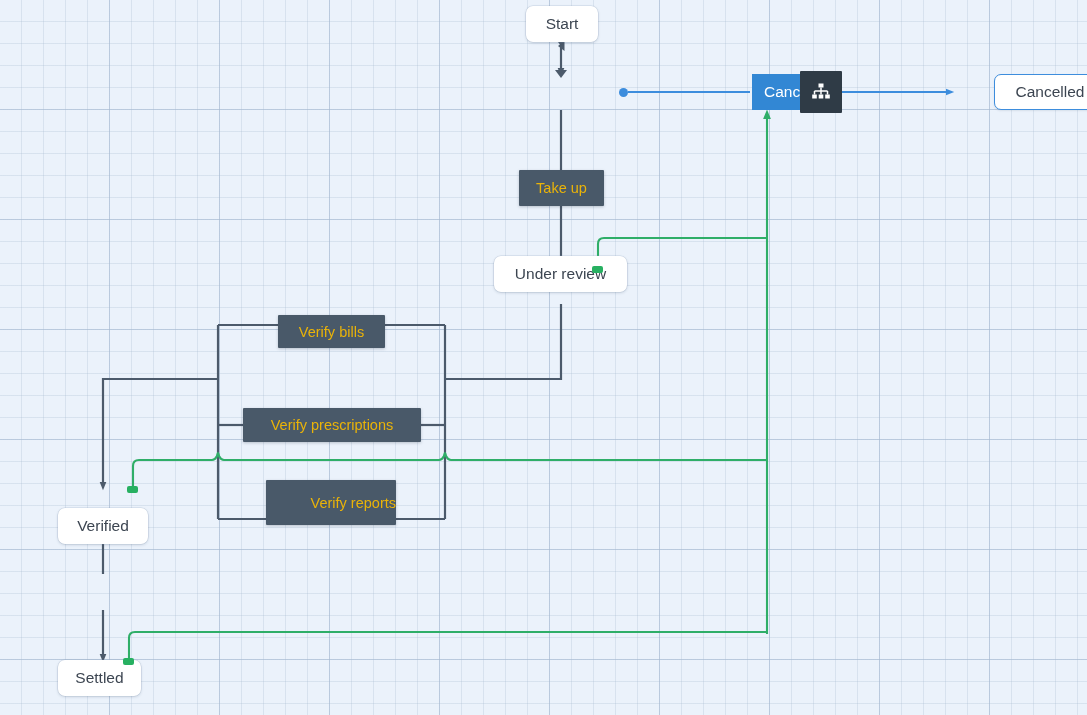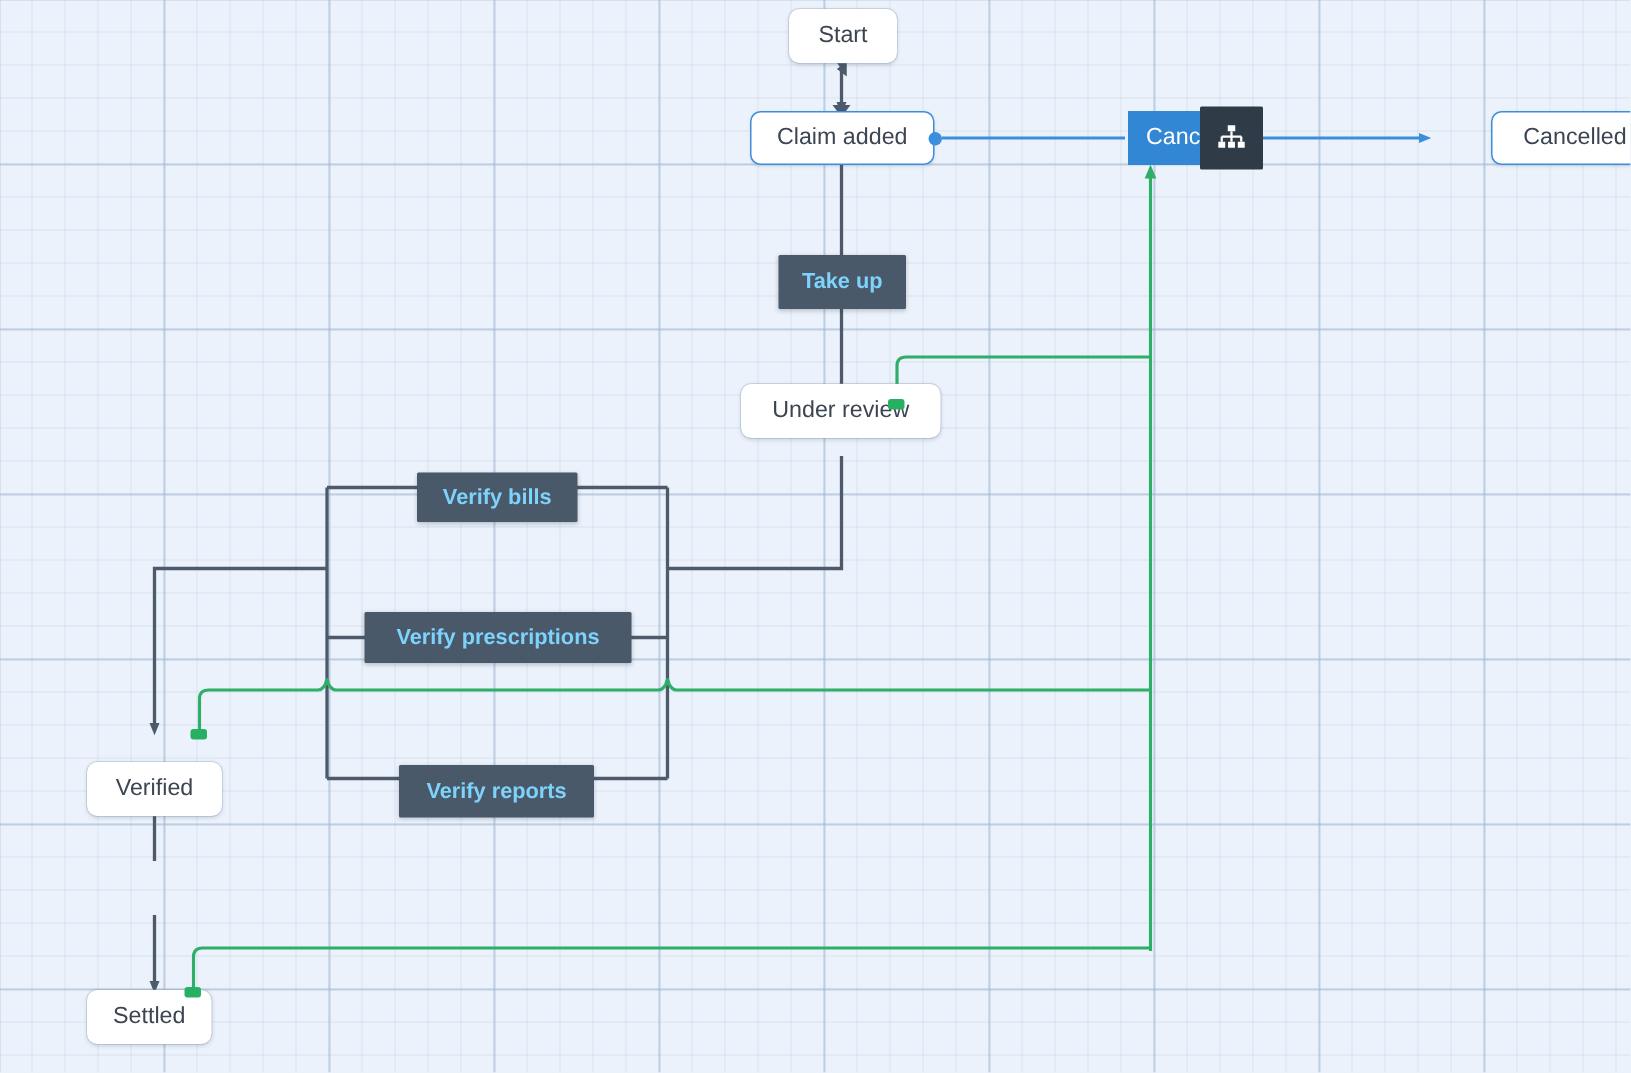--- a/index.html
+++ b/index.html
@@ -45,23 +45,23 @@
     font-size: 15.5px;
     box-shadow: 0 1px 3px rgba(40,60,90,0.18), 0 0 0 0.6px rgba(150,170,195,0.35);
   }
   .state.bordered {
     border: 1.6px solid #3d8ddd;
     box-shadow: 0 1px 2px rgba(40,60,90,0.10);
   }
   
   .action {
     background: #495969;
-    color: #7dd3fc;
+    color: #eab308;
     font-size: 14.5px;
-    font-weight: 700;
+    font-weight: 400;
     border-radius: 1px;
     box-shadow: 0 1px 3px rgba(30,45,65,0.25);
   }
   
   .action.selected {
     background: #3287d4;
     color: #ffffff;
     font-weight: 500;
     font-size: 15.5px;
     justify-content: flex-start;
@@ -168,23 +168,20 @@
                L767,460"></path>
 
       <path d="M129,664 L129,638 Q129,632 135,632 L767,632"></path>
     </g>
   </svg>
 
   <div class="node state" style="left:526px; top:6px; width:72px; height:36px;">
     <span>Start</span>
   </div>
 
-  <div class="node state bordered" style="left:500px; top:74px; width:123px; height:36px;">
-    <span>Claim added</span>
-  </div>
   <span class="port" style="left:619px; top:88px;"></span>
 
   <div class="node state bordered" style="left:954px; top:74px; width:112px; height:36px;margin-left:40px;">
     <span>Cancelled</span>
   </div>
 
   <div class="node state" style="left:494px; top:256px; width:133px; height:36px;">
     <span>Under review</span>
   </div>
   <span class="gport" style="left:592px; top:266px;"></span>
@@ -217,18 +214,18 @@
   </div>
 
   <div class="node action" style="left:278px; top:315px; width:107px; height:33px;">
     <span>Verify bills</span>
   </div>
 
   <div class="node action" style="left:243px; top:408px; width:178px; height:34px;">
     <span>Verify prescriptions</span>
   </div>
 
-  <div class="node action" style="left:266px; top:510px; width:130px; height:35px;">
+  <div class="node action" style="left:266px; top:480px; width:130px; height:45px;justify-content:flex-end;">
     <span>Verify reports</span>
   </div>
 
 
 </div>
 
 </body></html>

